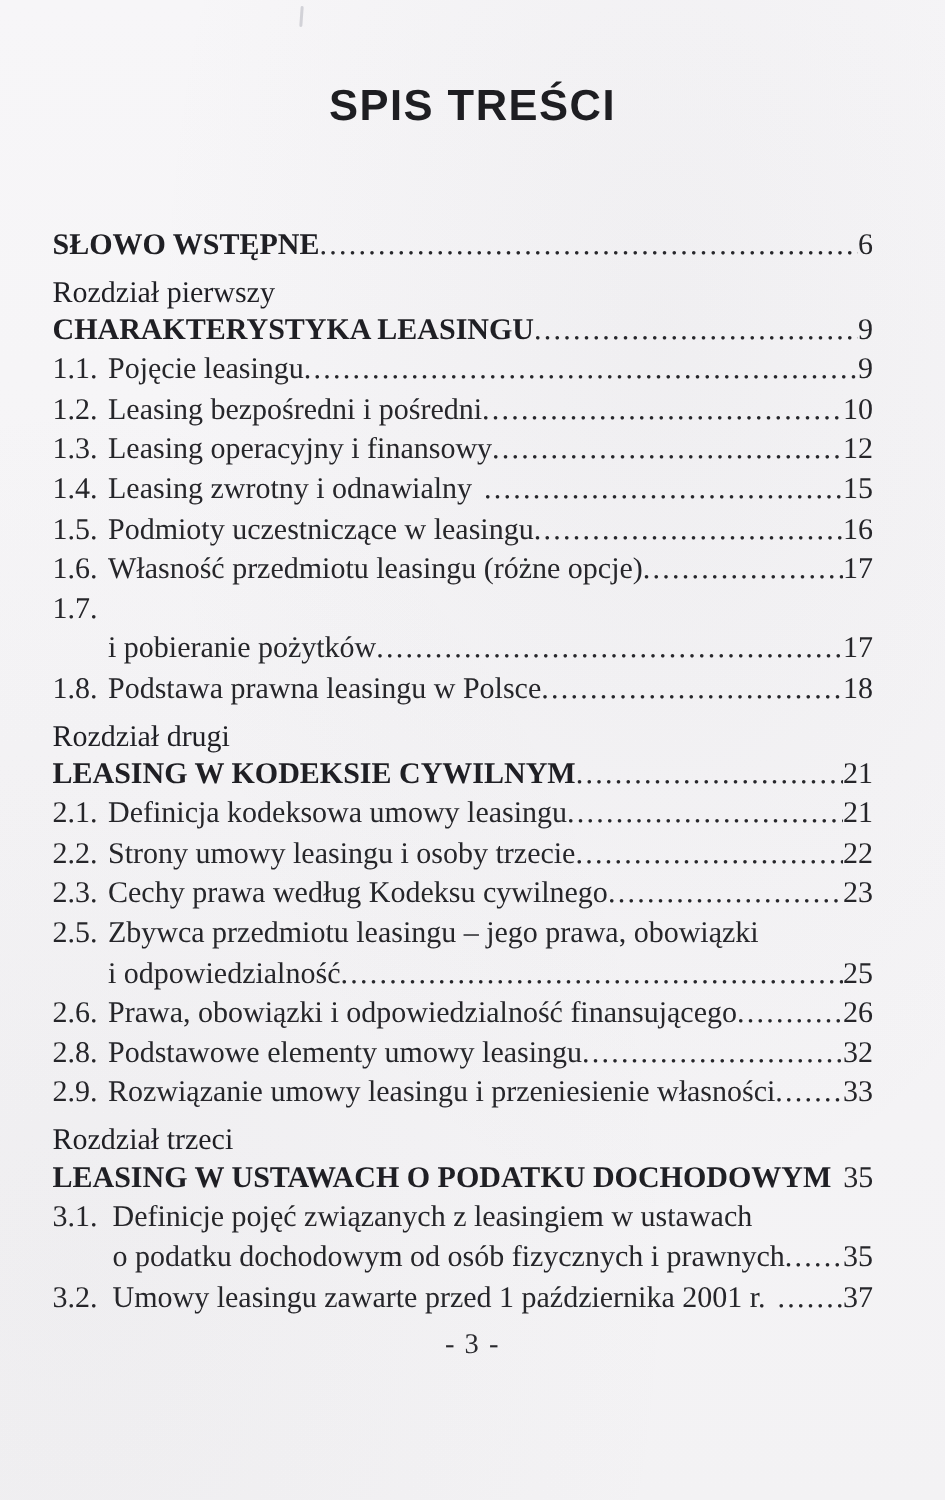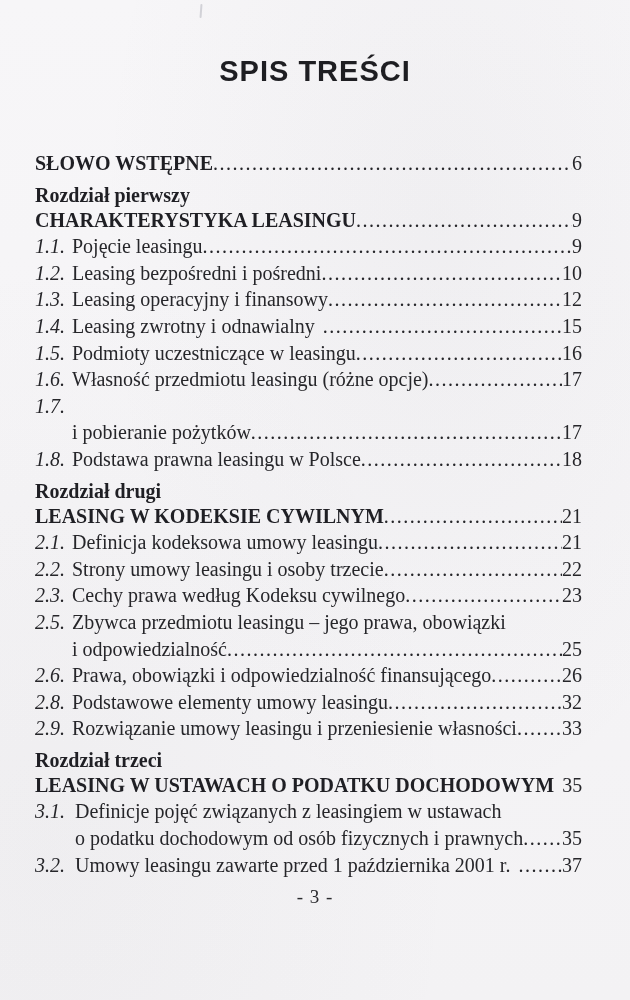--- a/index.html
+++ b/index.html
@@ -31,31 +31,31 @@
     font-family: "Liberation Sans", sans-serif;
     font-weight: bold; font-size: 29px;
     letter-spacing: 1px;
     color: #1e1e22;
   }
   .toc {
     margin: 62px 48px 0 35px;
     font-size: 20px;
   }
   .row { display: flex; align-items: flex-end; line-height: 26.6px; white-space: nowrap; }
-  .num { flex: 0 0 37px; font-style: italic; }
+  .num { flex: 0 0 37px; }
   .indent { flex: 0 0 37px; }
   .wide .num, .wide .indent { flex-basis: 40px; }
   .bold { font-weight: bold; color: #1f1f24; }
   .label { flex: 0 0 auto; }
   .leader { flex: 1 1 0; min-width: 0; overflow: hidden; letter-spacing: 1.5px; }
   .leader.gap { padding-left: 8px; }
   .leader::after { content: "......................................................................................................................................................................................................................................"; }
   .pagenum { flex: 0 0 auto; }
   .chapter { margin-top: 6px; }
-  .chapter-heading { font-weight: bold; line-height: 24px; color: #1f1f24; }
+  .chapter-heading { font-weight: normal; line-height: 24px; color: #1f1f24; }
   .footer {
     text-align: center; margin-top: 8px;
     font-size: 19px; letter-spacing: 1px; color: #2a2a2e;
   }
 </style>
 </head>
 <body>
 
 <div class="page">
   <div class="artifact"></div>

